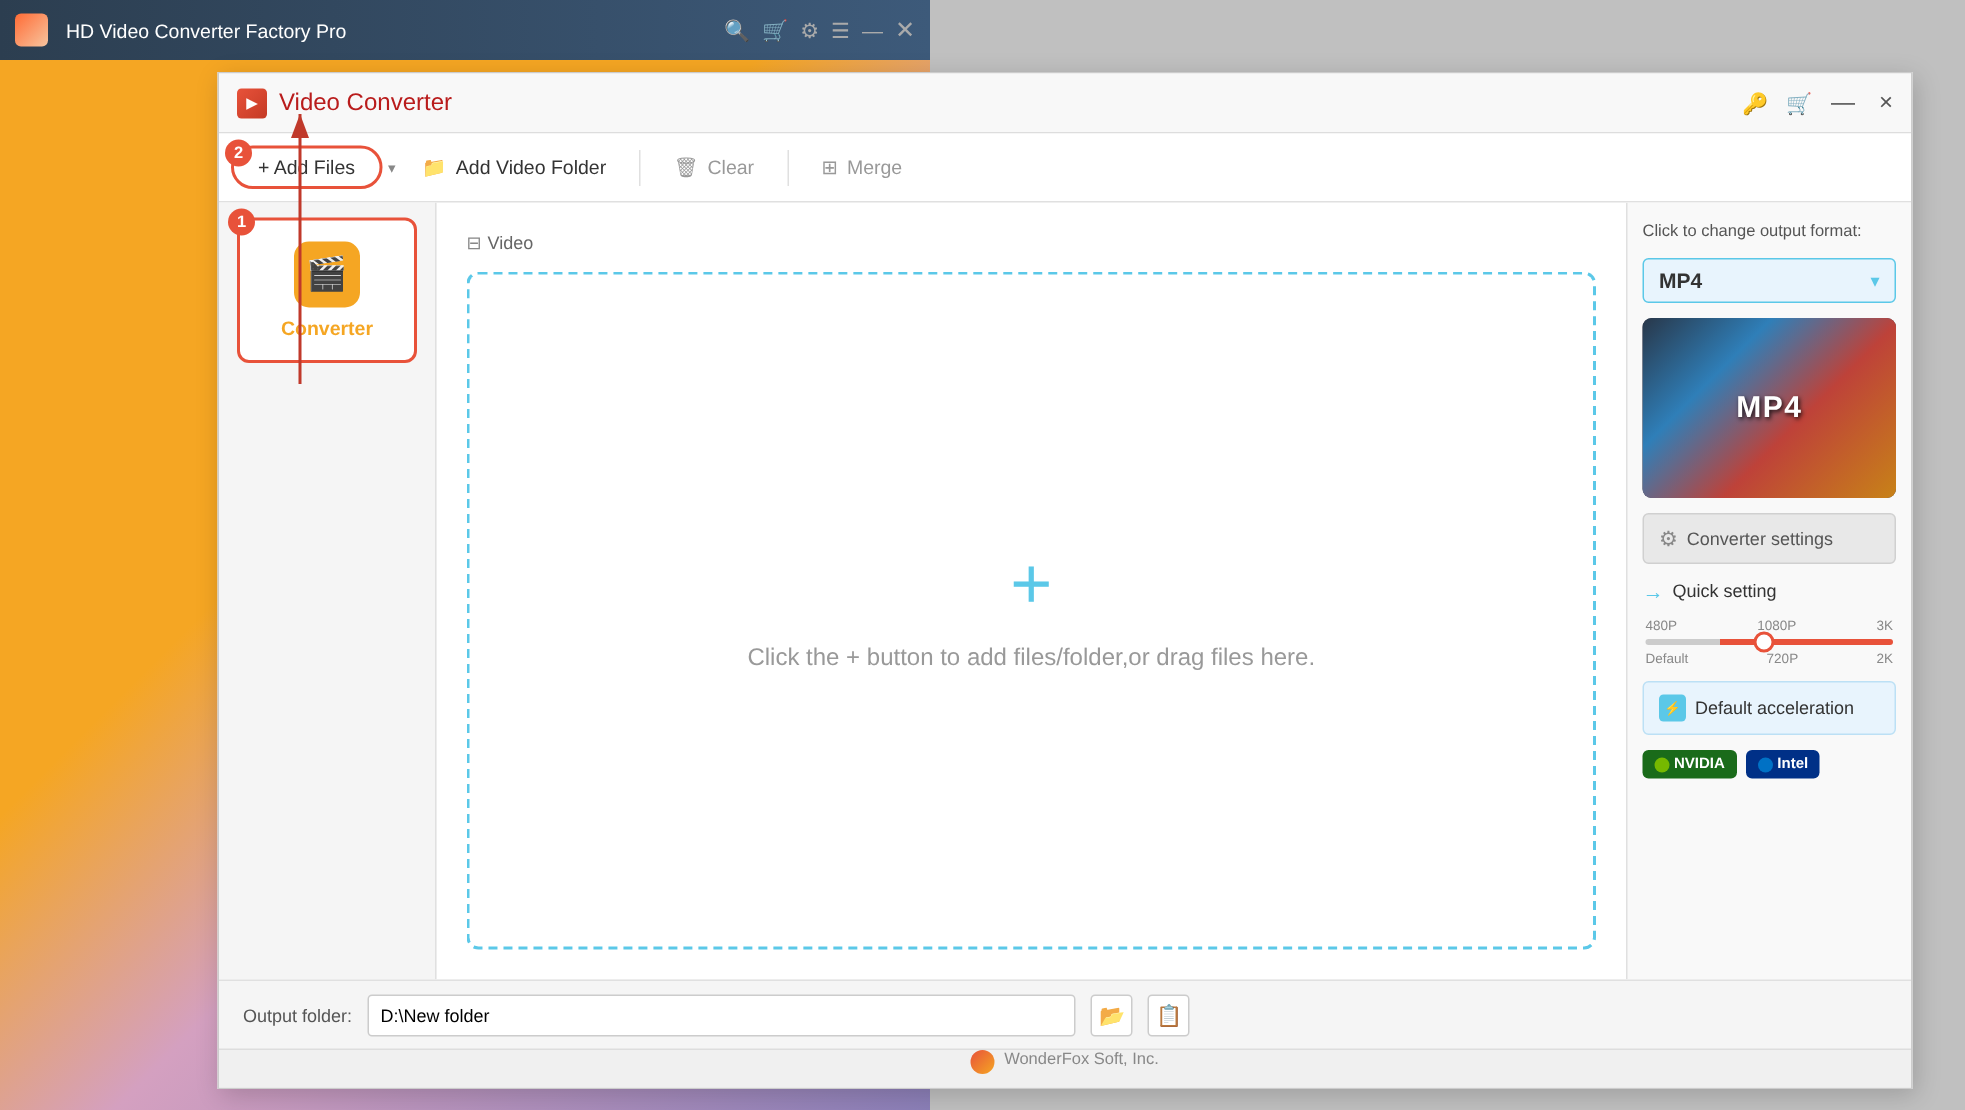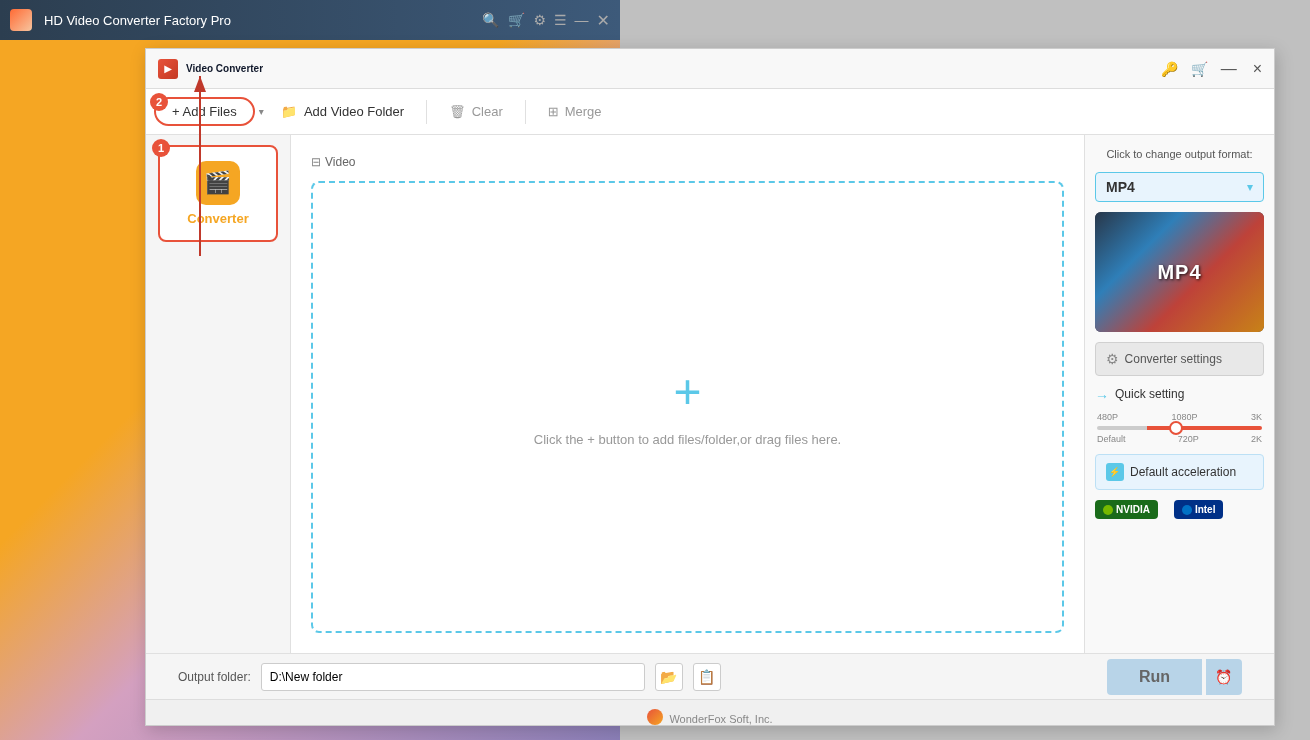--- a/index.html
+++ b/index.html
@@ -62,23 +62,23 @@
       gap: 8px;
     }
     .conv-logo {
       width: 20px; height: 20px;
       background: linear-gradient(135deg, #e8523a, #c43a25);
       border-radius: 3px;
       display: flex; align-items: center; justify-content: center;
       color: white; font-size: 10px;
     }
     .conv-title {
-      font-size: 10px;
-      color: #0f172a;
-      font-weight: 700;
+      font-size: 16px;
+      color: #b91c1c;
+      font-weight: 400;
       flex: 1;
     }
     .conv-controls {
       display: flex; align-items: center; gap: 12px;
     }
     .conv-ctrl-icon { color: #888; font-size: 14px; cursor: pointer; }
     .conv-ctrl-min { color: #555; font-size: 16px; cursor: pointer; margin-right: 4px; }
     .conv-ctrl-close { color: #555; font-size: 16px; cursor: pointer; }
 
     
@@ -199,34 +199,33 @@
       background: #fff;
       cursor: pointer;
     }
     .drop-plus {
       color: #5bc8e8;
       font-size: 48px;
       font-weight: 200;
       line-height: 1;
     }
     .drop-hint {
-      font-size: 13px;
+      font-size: 16px;
       color: #999;
     }
 
     
     .right-panel {
       width: 190px;
       background: #f9f9f9;
       border-left: 1px solid #e0e0e0;
       display: flex; flex-direction: column;
       padding: 12px 10px;
       gap: 10px;
       overflow-y: auto;
-      text-align: center;
     }
     .rp-label {
       font-size: 11px;
       color: #555;
       line-height: 1.4;
     }
     .format-dropdown {
       background: #e8f4fd;
       border: 1px solid #5bc8e8;
       border-radius: 4px;
@@ -323,21 +322,21 @@
     }
     .hw-icon {
       width: 18px; height: 18px;
       background: #5bc8e8;
       border-radius: 3px;
       display: flex; align-items: center; justify-content: center;
       color: white; font-size: 9px;
     }
 
     .gpu-row {
-      display: flex; gap: 16px;
+      display: flex; gap: 6px;
     }
     .gpu-badge {
       background: #1a6b1a;
       color: white;
       border-radius: 4px;
       padding: 4px 8px;
       font-size: 10px;
       font-weight: bold;
       display: flex; align-items: center; gap: 3px;
     }
@@ -352,21 +351,21 @@
     .gpu-circle.intel-circle {
       background: #0071c5;
     }
 
     
     .bottom-bar {
       height: 46px;
       background: #f5f5f5;
       border-top: 1px solid #e0e0e0;
       display: flex; align-items: center;
-      padding: 0 32px;
+      padding: 0 16px;
       gap: 10px;
     }
     .output-label {
       font-size: 12px;
       color: #555;
       white-space: nowrap;
     }
     .output-input {
       flex: 1;
       height: 28px;
@@ -418,21 +417,21 @@
       cursor: pointer;
       font-size: 14px;
       display: flex; align-items: center; justify-content: center;
     }
 
     
     .conv-footer {
       height: 26px;
       background: #f0f0f0;
       border-top: 1px solid #ddd;
-      display: flex; align-items: flex-end; justify-content: center;
+      display: flex; align-items: flex-start; justify-content: center;
       gap: 6px;
     }
     .wf-logo {
       width: 16px; height: 16px;
       background: linear-gradient(135deg, #e8523a, #f5a623);
       border-radius: 50%;
     }
     .wf-text {
       font-size: 11px;
       color: #888;
@@ -582,26 +581,20 @@
   <div class="bottom-bar">
     <span class="output-label">Output folder:</span>
     <input class="output-input" type="text" value="D:\New folder" style="">
     <div class="folder-btn">
       <span>📂</span>
     </div>
     <div class="archive-btn">
       <span>📋</span>
     </div>
     <div style="flex:1"></div>
-    <div class="run-section">
-      <button class="run-btn">Run</button>
-      <button class="schedule-btn">
-        <span>⏰</span>
-      </button>
-    </div>
   </div>
 
   <div class="conv-footer">
     <div class="wf-logo"></div>
     <span class="wf-text">WonderFox Soft, Inc.</span>
   </div>
 </div>
 
 <svg class="annotation-arrow" viewBox="0 0 200 220" xmlns="http://www.w3.org/2000/svg">
   <defs>

